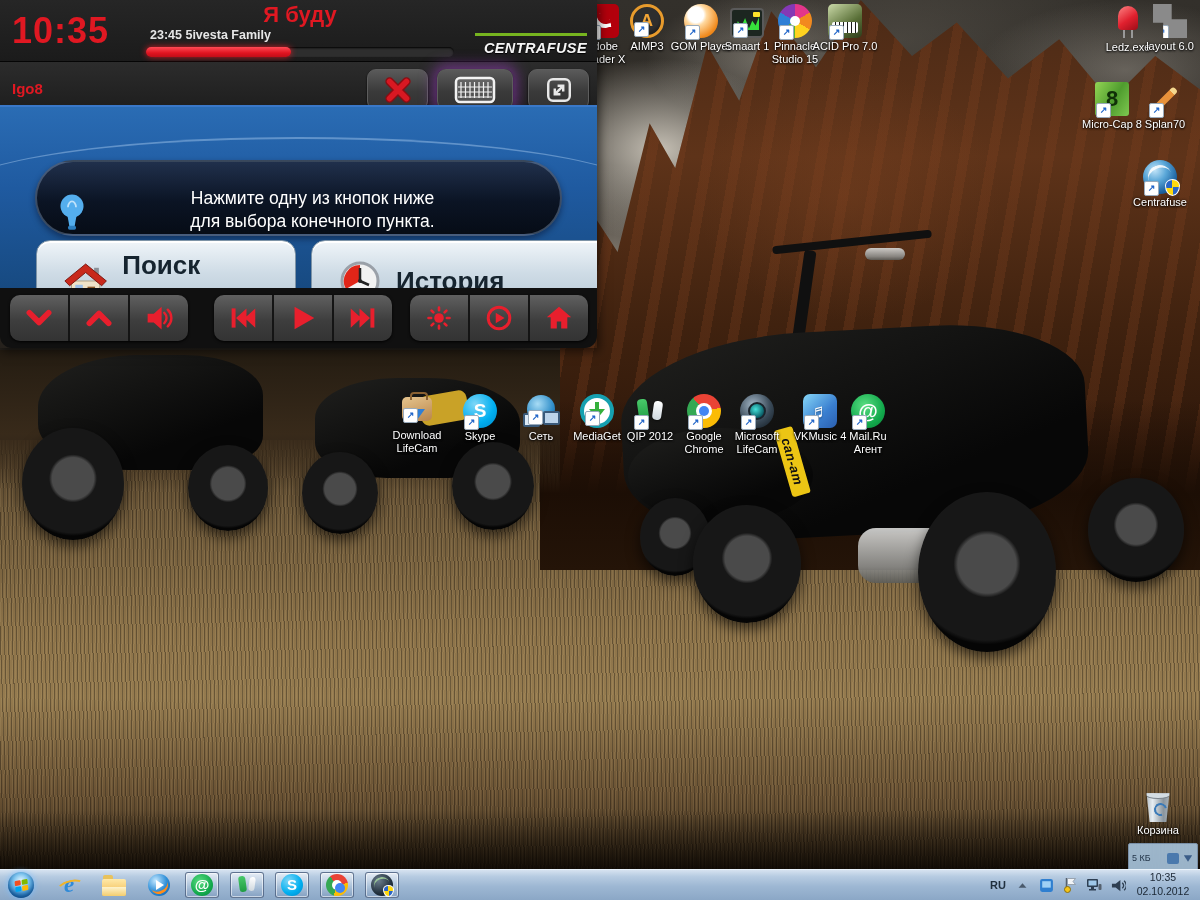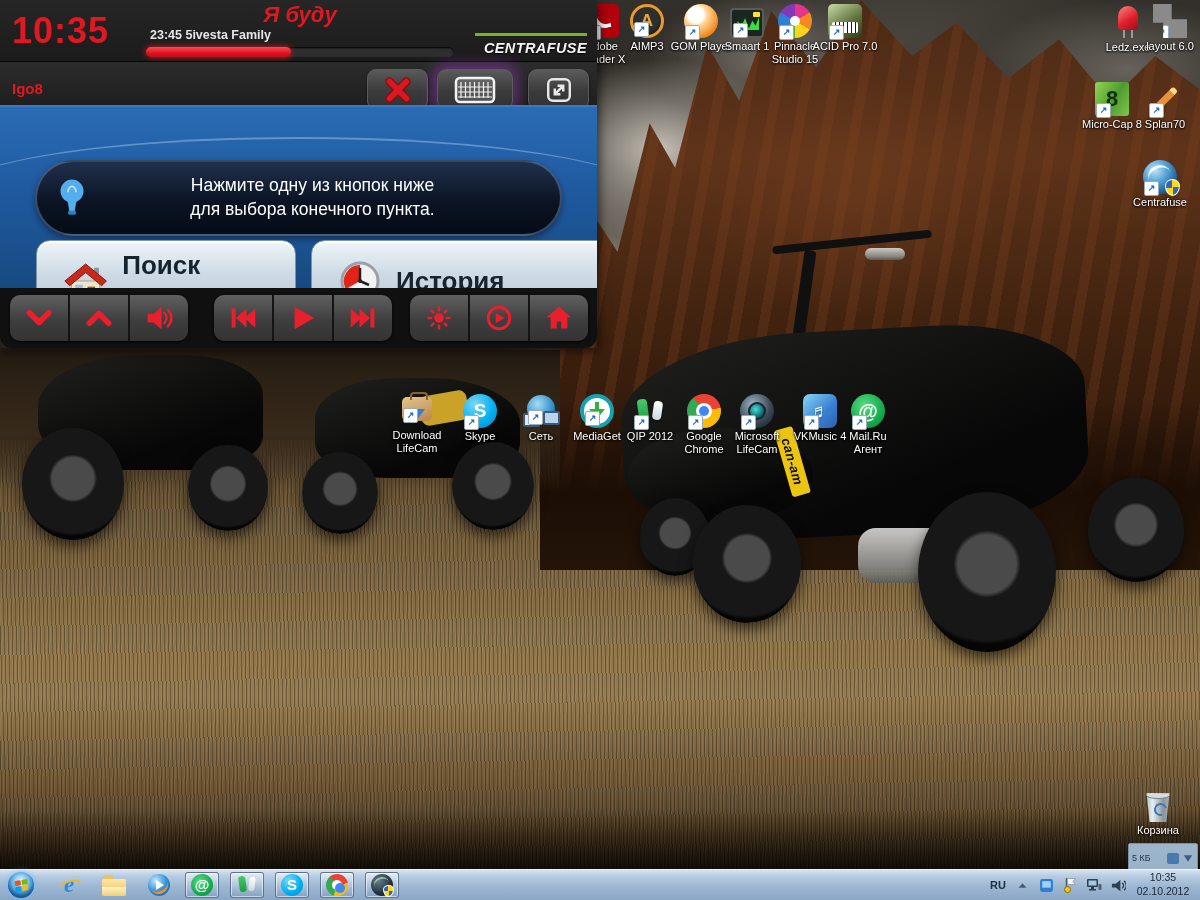--- a/index.html
+++ b/index.html
@@ -109,40 +109,40 @@
   .rbox{position:absolute;left:1128px;top:843px;width:70px;height:30px;z-index:3;
     background:rgba(173,203,228,.88);border:1px solid #7a90a8;border-radius:2px;
     display:flex;align-items:center;gap:3px;padding:2px 3px;box-sizing:border-box;}
   .rbox .rtx{font-size:9px;color:#24364a;flex:1;text-align:left;line-height:1;}
   .rbox .rb1,.rbox .rb2{width:12px;height:11px;border-radius:2px;background:#3c6ea8;opacity:.85;}
   .rbox .rb2{clip-path:polygon(15% 25%,85% 25%,50% 85%);background:#2a4e7c;}
   
   .cf-app{position:absolute;left:0;top:0;width:597px;z-index:50;box-shadow:2px 3px 10px rgba(0,0,0,.6);}
   .cf-top{position:relative;height:61px;background:linear-gradient(#262626,#1b1b1b);border-bottom:1px solid #050505;}
   .cf-clock{position:absolute;left:12px;top:10px;font-size:36px;font-weight:600;color:#e01822;letter-spacing:1px;}
-  .cf-title{position:absolute;left:150px;width:300px;top:2px;text-align:center;font-size:22px;font-weight:bold;color:#e01822;font-style:italic;}
+  .cf-title{position:absolute;left:150px;width:300px;top:2px;text-align:center;font-size:22px;font-weight:bold;color:#e01822;}
   .cf-sub{position:absolute;left:150px;width:300px;top:28px;font-size:12.5px;font-weight:bold;color:#e6e6e6;}
   .cf-prog{position:absolute;left:146px;top:47px;width:308px;height:10px;border-radius:5px;background:#2e2e2e;box-shadow:inset 0 1px 2px #000;}
   .cf-prog i{display:block;height:100%;border-radius:5px;background:linear-gradient(#ff4a55,#e01420 60%,#c00e18);box-shadow:0 0 6px rgba(255,30,40,.8);}
   .cf-logo{position:absolute;right:10px;top:33px;text-align:right;}
   .cf-logo .logo-line{display:block;width:112px;height:3px;background:#76b41f;margin:0 0 3px auto;}
   .cf-logo span{color:#f5f5f5;font-style:italic;font-weight:800;font-size:14.5px;letter-spacing:.4px;text-shadow:0 1px 1px #000;}
   .cf-row{position:relative;height:43px;background:linear-gradient(#2c2c2c,#1f1f1f);}
   .cf-applabel{position:absolute;left:12px;top:18px;color:#e01822;font-weight:bold;font-size:15px;}
   .cfb{position:absolute;top:7px;width:61px;height:41px;border:1px solid #5d5d5d;border-radius:9px;
     background:linear-gradient(#5a5a5a,#3a3a3a 55%,#323232);display:flex;align-items:center;justify-content:center;
     padding:0;cursor:pointer;box-shadow:0 1px 2px #000;}
   .cfb.kb{box-shadow:0 0 14px 4px rgba(160,60,200,.55),0 1px 2px #000;}
   .cf-nav{position:relative;height:181px;overflow:hidden;border-top:2px solid #3a78c8;background:linear-gradient(180deg,#2a6cb4 0,#1f5aa0 45%,#174a81 100%);}
   .cf-nav::before{content:"";position:absolute;left:-8%;right:-8%;top:30px;height:110px;border-radius:50%;border-top:2px solid rgba(170,205,240,.45);}
   .cf-nav-head{position:absolute;left:0;right:0;top:0;height:27px;line-height:27px;text-align:center;
     color:#fff;font-weight:bold;font-size:15px;background:linear-gradient(#15304f,#0a1c38);}
   .cf-tip{position:absolute;left:35px;top:53px;width:527px;height:76px;border-radius:40px;box-sizing:border-box;
     background:linear-gradient(180deg,#20304c,#0b1424 55%,#060c16);border:2px solid rgba(140,168,205,.38);
-    display:flex;align-items:center;box-shadow:0 3px 6px rgba(0,0,20,.4);}
+    display:flex;align-items:flex-end;box-shadow:0 3px 6px rgba(0,0,20,.4);}
   .cf-tip .bulb{margin:0 8px 0 20px;flex:0 0 auto;}
   .cf-tip .tiptext{flex:1;text-align:center;color:#fff;font-size:17.5px;line-height:1.35;padding-right:30px;}
   .cf-navbtn{position:absolute;top:133px;height:72px;border-radius:14px;border:1px solid #7d93a6;box-sizing:border-box;
     background:linear-gradient(180deg,#f0f5f9,#cfdce6 45%,#b4c6d3);display:flex;align-items:center;gap:14px;
     padding:10px 0 0 26px;cursor:pointer;box-shadow:inset 0 2px 0 #fff;}
   .cf-navbtn span{color:#16242f;font-size:26px;font-weight:600;}
   
   .cf-media{position:relative;height:60px;background:#101010;border-radius:0 0 12px 12px;}
   .mgroup{position:absolute;top:7px;height:46px;width:178px;display:flex;border-radius:10px;overflow:hidden;
     box-shadow:0 1px 3px #000;}

